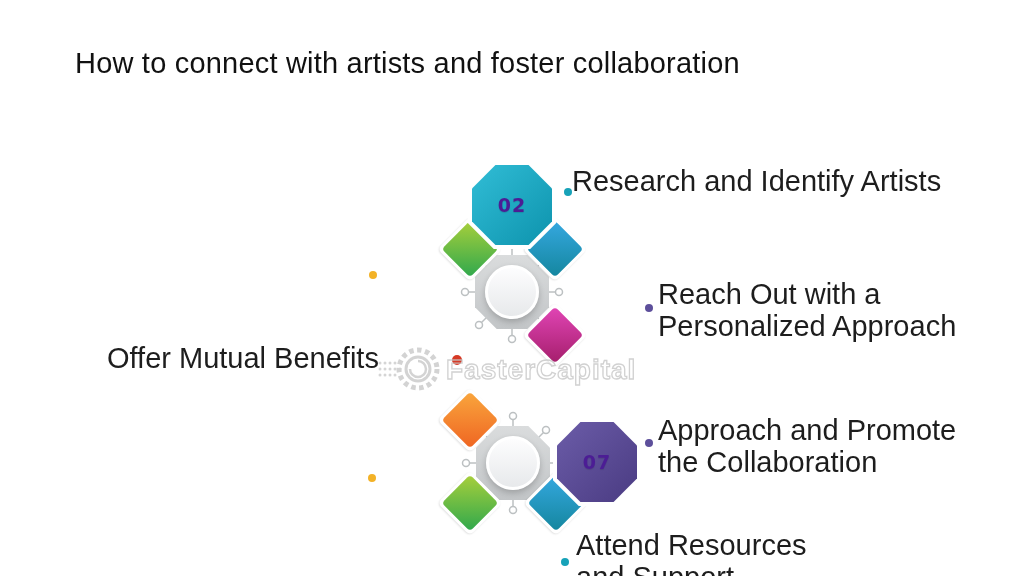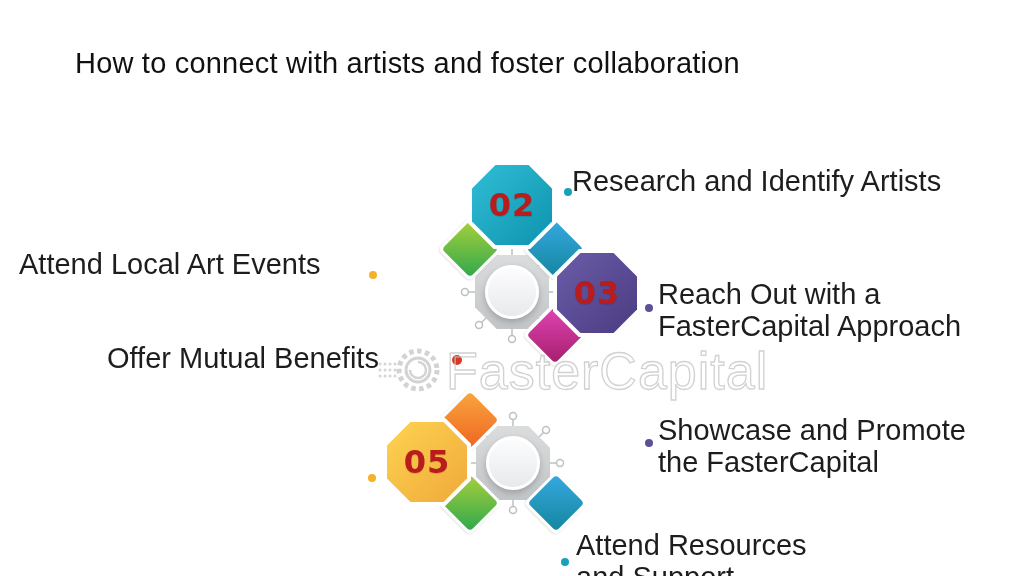--- a/index.html
+++ b/index.html
@@ -23,21 +23,21 @@
   .oct-fill{
     position:absolute;inset:4px;
     clip-path:polygon(29.3% 0,70.7% 0,100% 29.3%,100% 70.7%,70.7% 100%,29.3% 100%,0 70.7%,0 29.3%);
   }
   .grad-teal  {background:linear-gradient(135deg,#31bdd6 0%,#0d93ad 100%);}
   .grad-yellow{background:linear-gradient(135deg,#fdd351 0%,#f0a93a 100%);}
   .grad-purple{background:linear-gradient(135deg,#6b5ca8 0%,#4a3b82 100%);}
   .grad-red   {background:linear-gradient(135deg,#f2604a 0%,#e03a20 100%);}
   .oct-num{
     position:absolute;inset:0;display:flex;align-items:center;justify-content:center;
-    color:#b91c1c;font-family:"DejaVu Sans",sans-serif;font-weight:700;font-size:32px;letter-spacing:1px;
+    color:#4c1d95;font-family:"DejaVu Sans",sans-serif;font-weight:700;font-size:19px;letter-spacing:1px;
     text-shadow:0 1px 1px rgba(0,0,0,.12);
   }
   
   .dia{
     position:absolute;width:46px;height:46px;transform:rotate(45deg);
     background:#fff;border-radius:5px;z-index:3;
     box-shadow:0 1px 2px rgba(0,0,0,.12);
   }
   .dia-fill{position:absolute;inset:3px;border-radius:4px;}
   .dgrad-green   {background:linear-gradient(135deg,#a8cf3b 0%,#2fa84d 100%);}
@@ -63,21 +63,21 @@
     position:absolute;font-size:29px;line-height:32px;color:#1d1d1d;z-index:6;
   }
   
   .dot{position:absolute;border-radius:50%;z-index:6;}
   
   .wm{
     position:absolute;left:376px;top:306px;display:flex;align-items:center;gap:4px;
     z-index:7;opacity:.8;pointer-events:none;
   }
   .wm-text{
-    font-size:52px;font-weight:400;letter-spacing:1px;
+    font-size:28px;font-weight:700;letter-spacing:1px;
     color:transparent;-webkit-text-stroke:1.3px #c6c6c6;
   }
   
   .pole{position:absolute;left:507px;top:548px;width:9px;height:24px;background:#a3a9a7;z-index:1;}
   .base{position:absolute;left:461px;top:571px;width:100px;height:3px;background:#9fa8a3;z-index:1;}
 </style>
 </head>
 <body>
 
 <div id="stage">
@@ -154,37 +154,32 @@
       <div class="dia-fill dgrad-green"></div>
     </div>
   <div class="dia" style="left:533px;top:445px">
       <div class="dia-fill dgrad-tealblue"></div>
     </div>
 
   <div class="oct" style="left:468px;top:126px">
     <div class="oct-fill grad-teal"></div>
     <div class="oct-num">02</div>
   </div>
-  <div class="oct" style="left:553px;top:214px">
+  <div class="oct" style="left:553px;top:383px">
     <div class="oct-fill grad-purple"></div>
-    <div class="oct-num">03</div>
-  </div>
-  <div class="oct" style="left:383px;top:383px">
-    <div class="oct-fill grad-yellow"></div>
-    <div class="oct-num">05</div>
+    <div class="oct-num">07</div>
   </div>
 
   <div class="pole"></div>
   <div class="base"></div>
 
   <div class="lbl" style="left:572px;top:130px;white-space:nowrap">Research and Identify Artists</div>
-  <div class="lbl" style="left:19px;top:213px;white-space:nowrap">Attend Local Art Events</div>
-  <div class="lbl" style="left:658px;top:243px;width:350px">Reach Out with a FasterCapital Approach</div>
+  <div class="lbl" style="left:658px;top:243px;width:350px">Reach Out with a Personalized Approach</div>
   <div class="lbl" style="left:107px;top:307px;white-space:nowrap">Offer Mutual Benefits</div>
-  <div class="lbl" style="left:658px;top:379px;width:330px">Showcase and Promote the FasterCapital</div>
+  <div class="lbl" style="left:658px;top:379px;width:330px">Approach and Promote the Collaboration</div>
   <div class="lbl" style="left:576px;top:494px;width:270px">Attend Resources and Support</div>
 
   <div class="dot" style="left:564px;top:153px;width:8px;height:8px;background:#17a2b8"></div>
   <div class="dot" style="left:369px;top:236px;width:8px;height:8px;background:#f3b227"></div>
   <div class="dot" style="left:645px;top:269px;width:8px;height:8px;background:#5d4f9b"></div>
   <div class="dot" style="left:452px;top:320px;width:10px;height:10px;background:#d63a26"></div>
   <div class="dot" style="left:645px;top:404px;width:8px;height:8px;background:#5d4f9b"></div>
   <div class="dot" style="left:368px;top:439px;width:8px;height:8px;background:#f3b227"></div>
   <div class="dot" style="left:561px;top:523px;width:8px;height:8px;background:#17a2b8"></div>
 

